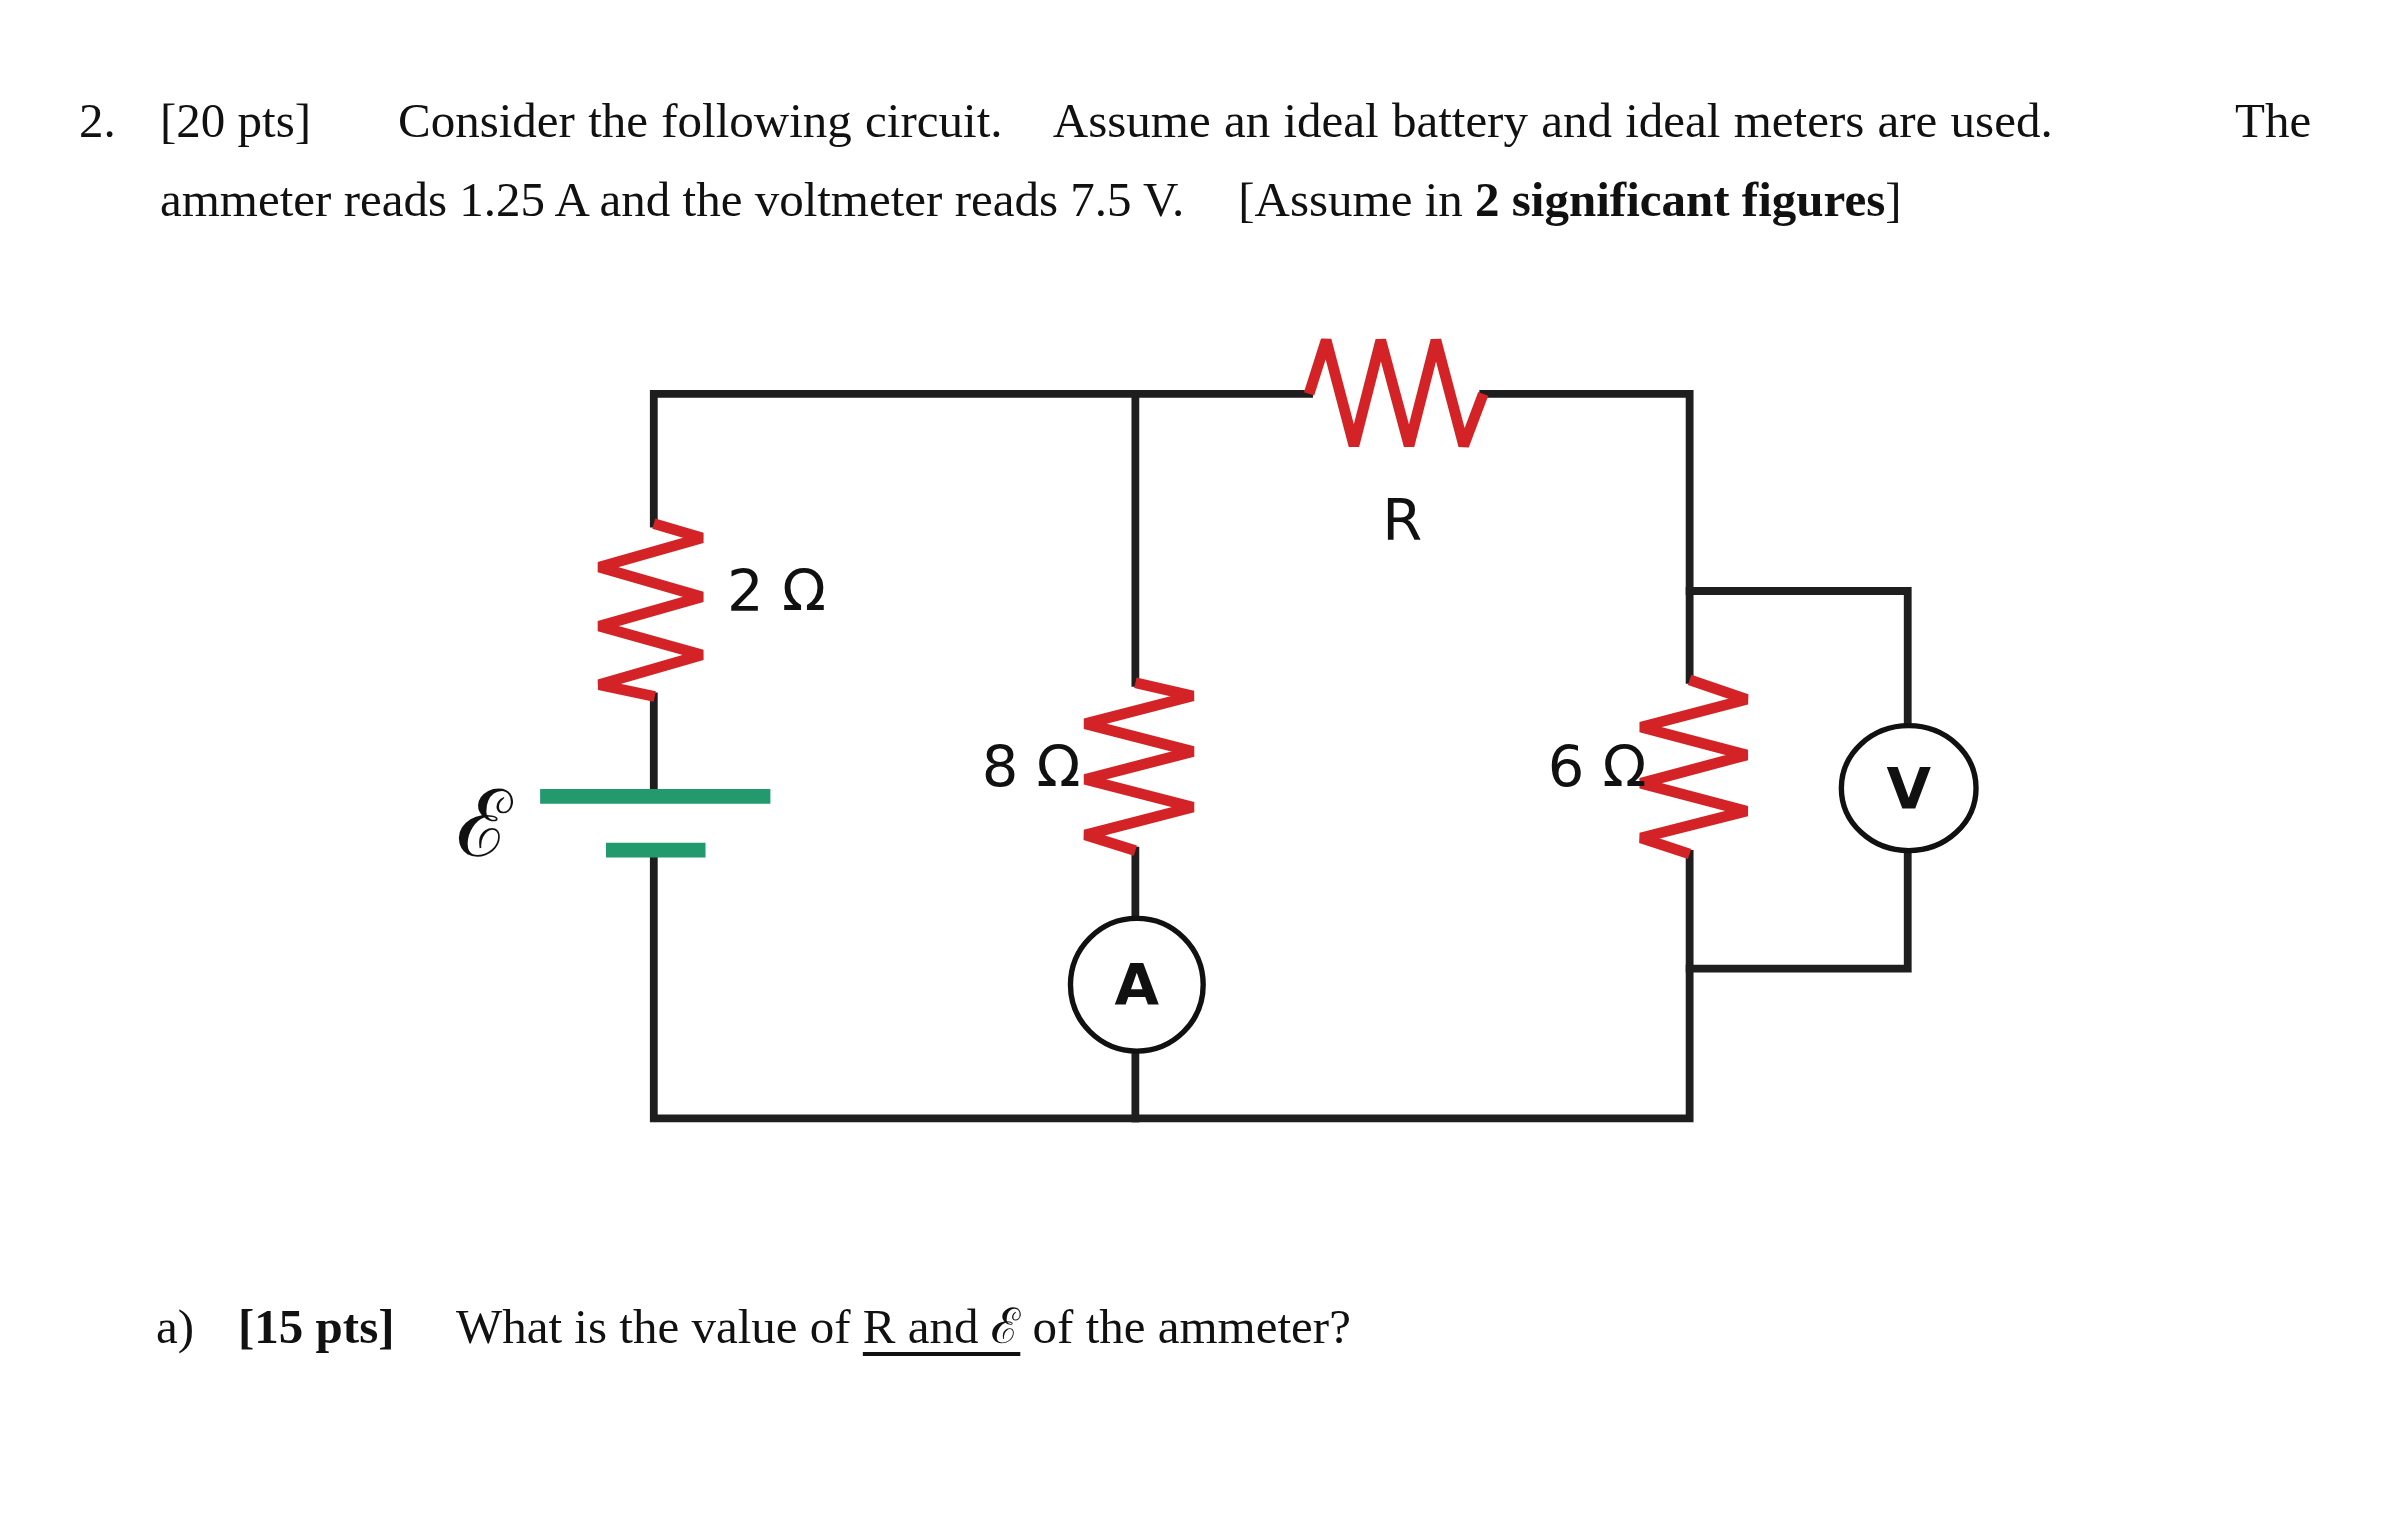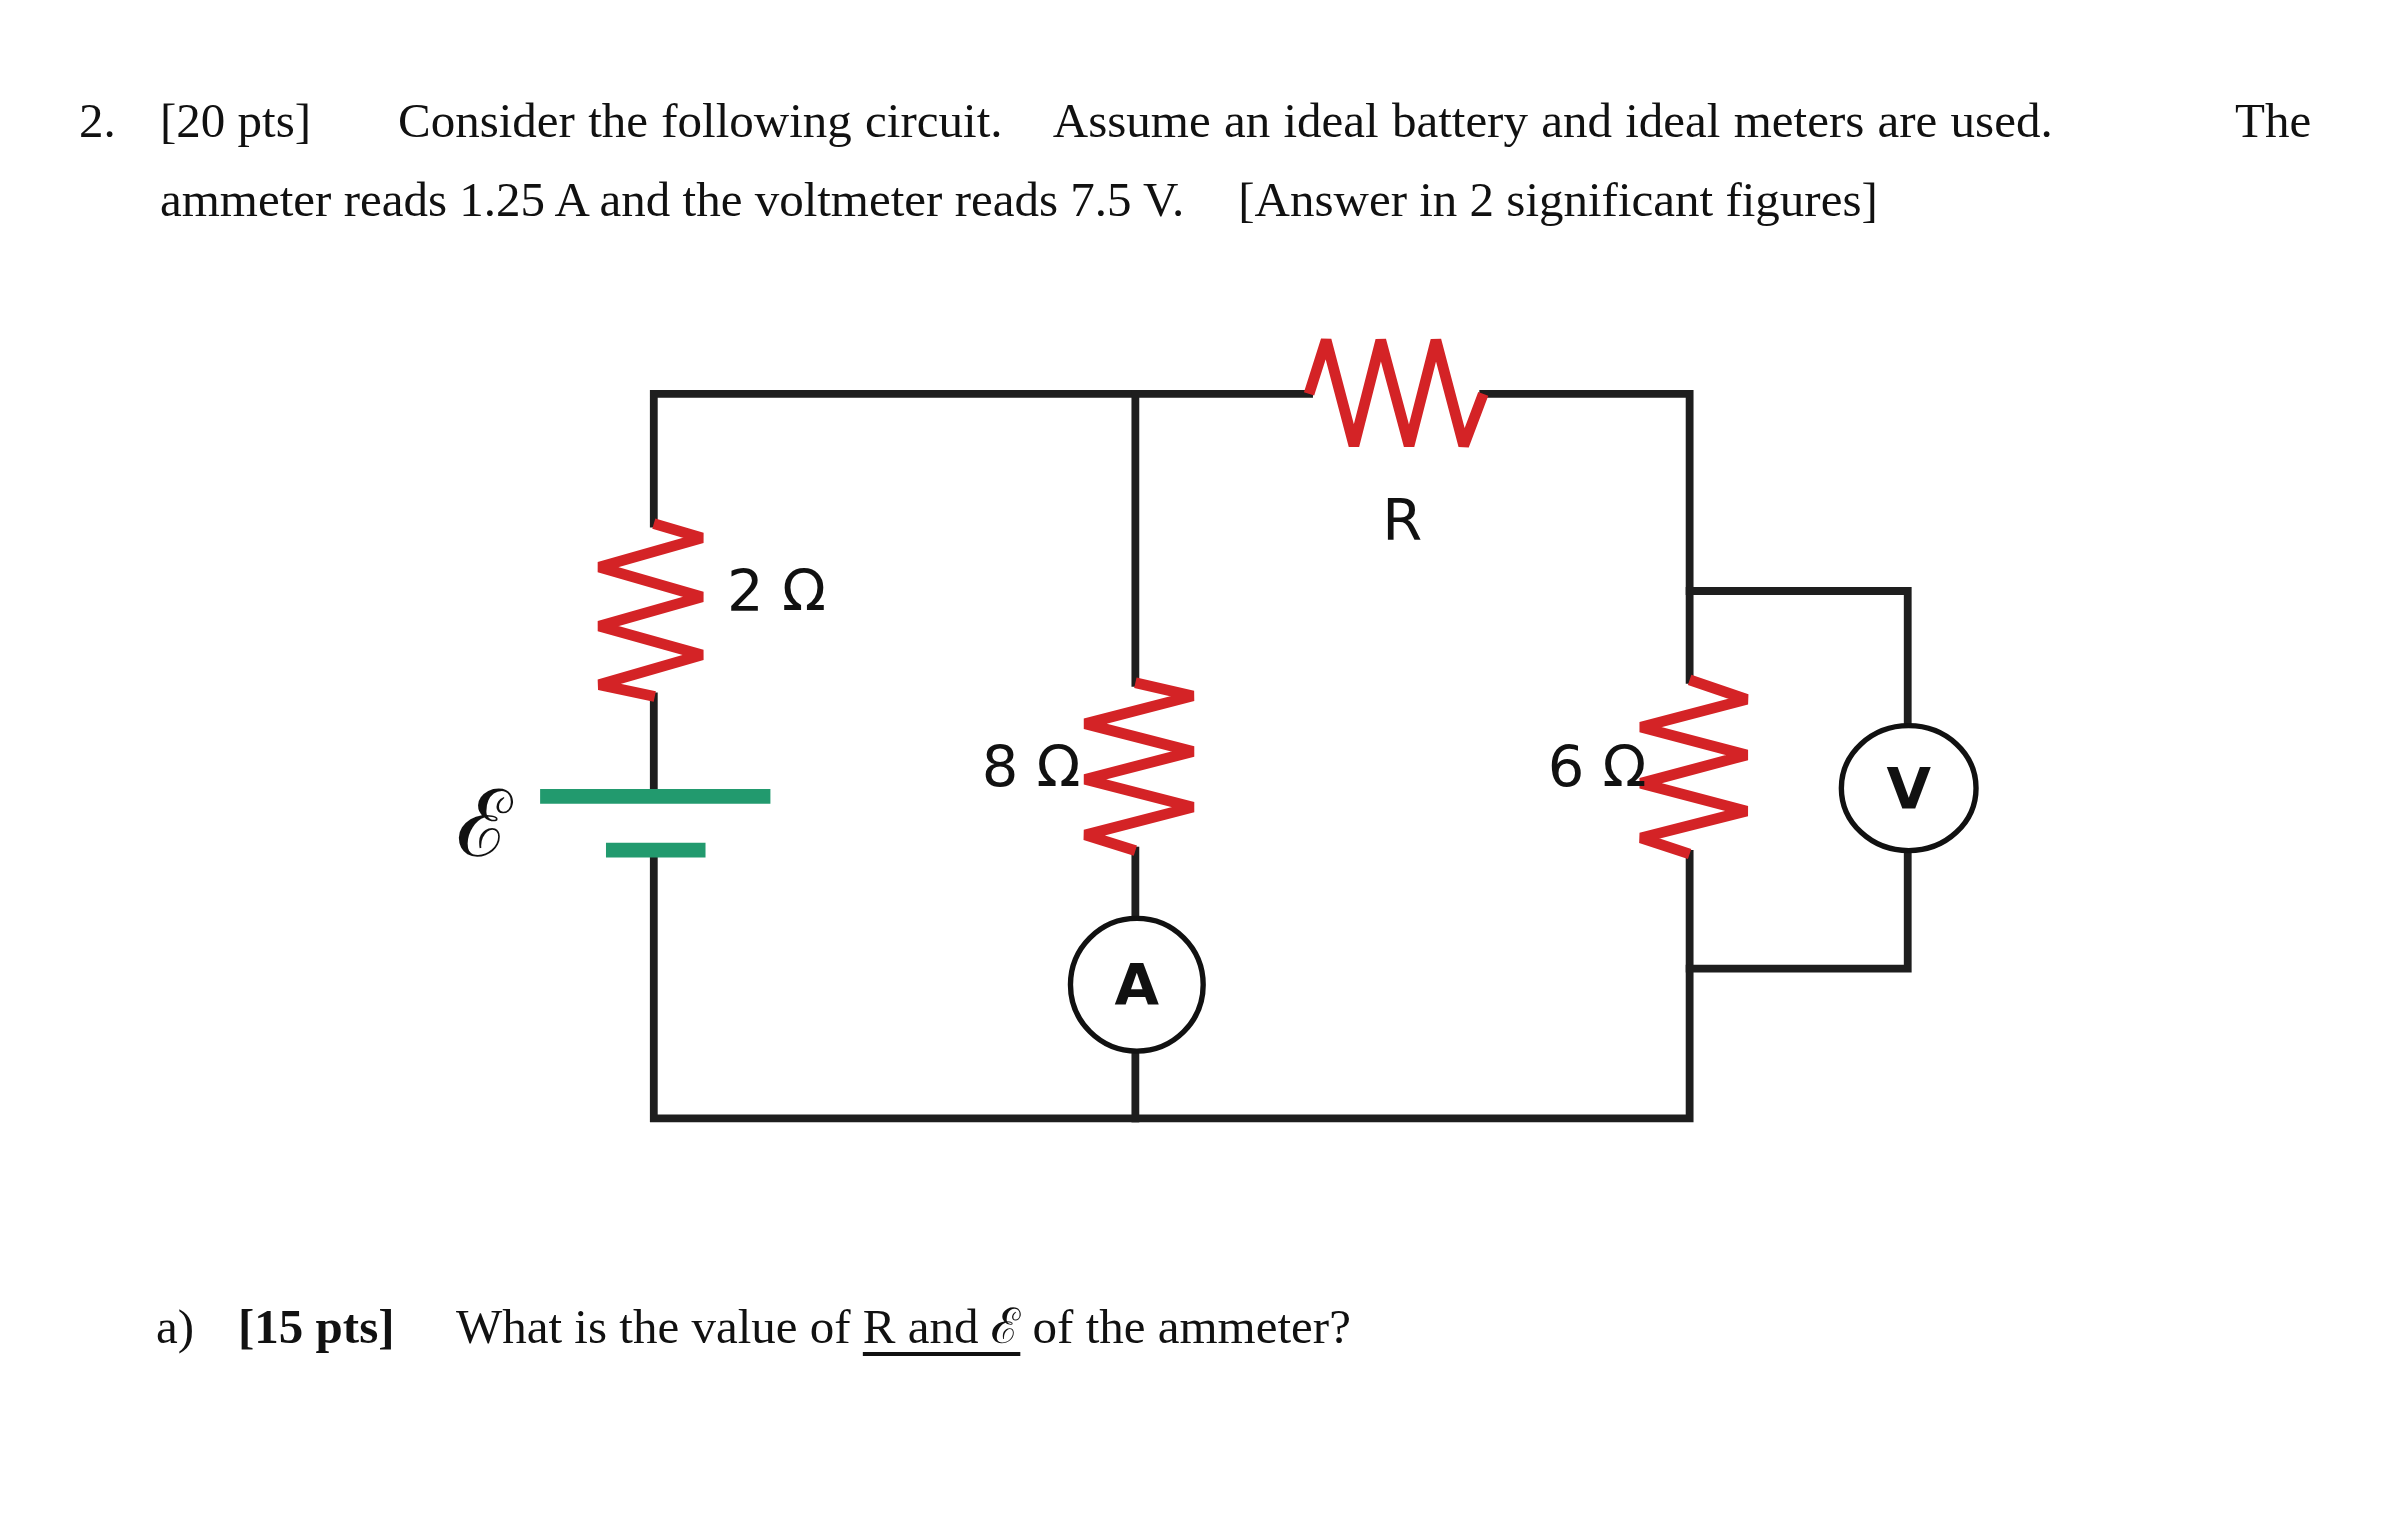--- a/index.html
+++ b/index.html
@@ -19,21 +19,21 @@
   .line {
     position: absolute;
     font-size: 49px;
     line-height: 1;
     white-space: nowrap;
     transform-origin: left top;
   }
   .num { position: absolute; }
   .pts { position: absolute; text-align: right; }
   .txt { position: absolute; }
-  .bold { font-weight: normal; }
+  .bold { font-weight: bold; }
   .ul { text-decoration: underline; text-decoration-thickness: 3.9px; text-underline-offset: 8.8px; }
 
   #circuit {
     position: absolute;
     left: 0;
     top: 0;
     width: 2401px;
     height: 1527px;
   }
   .wire { stroke: #1e1e1e; stroke-width: 16; fill: none; stroke-linecap: square; }
@@ -63,21 +63,21 @@
 <div id="page">
 
   <div class="line" style="left:79px; top:96px;">
     <span class="num" style="left: 0px; white-space: pre;">2.</span>
     <span class="pts" style="left: 81px; white-space: pre;">[20 pts]</span>
     <span class="txt" style="left: 319px; word-spacing: 1px; white-space: pre;">Consider the following circuit.    Assume an ideal battery and ideal meters are used.</span>
     <span class="txt" style="left: 2156px; white-space: pre;">The</span>
   </div>
 
   <div class="line" style="left:160px; top:175px;">
-    <span style="white-space: pre; margin-top: 23px;">ammeter reads 1.25 A and the voltmeter reads 7.5 V.</span><span style="display: inline-block; width: 54px; white-space: pre;"></span><span style="white-space: pre;">[Answer in </span><span class="bold" style="white-space: pre;">2 significant figures</span><span style="white-space: pre;">]</span>
+    <span style="white-space: pre; margin-top: 23px;">ammeter reads 1.25 A and the voltmeter reads 7.5 V.</span><span style="display: inline-block; width: 54px; white-space: pre;"></span><span style="white-space: pre;">[Assume in </span><span class="bold" style="white-space: pre;">2 significant figures</span><span style="white-space: pre;">]</span>
   </div>
 
   <svg id="circuit" viewBox="0 0 4921 3129" xmlns="http://www.w3.org/2000/svg">
 
     <g>
 
       <polyline class="wire" points="1340,1073 1340,807 2683,807"></polyline>
 
       <polyline class="wire" points="3040,807 3463,807 3463,1393"></polyline>
 

